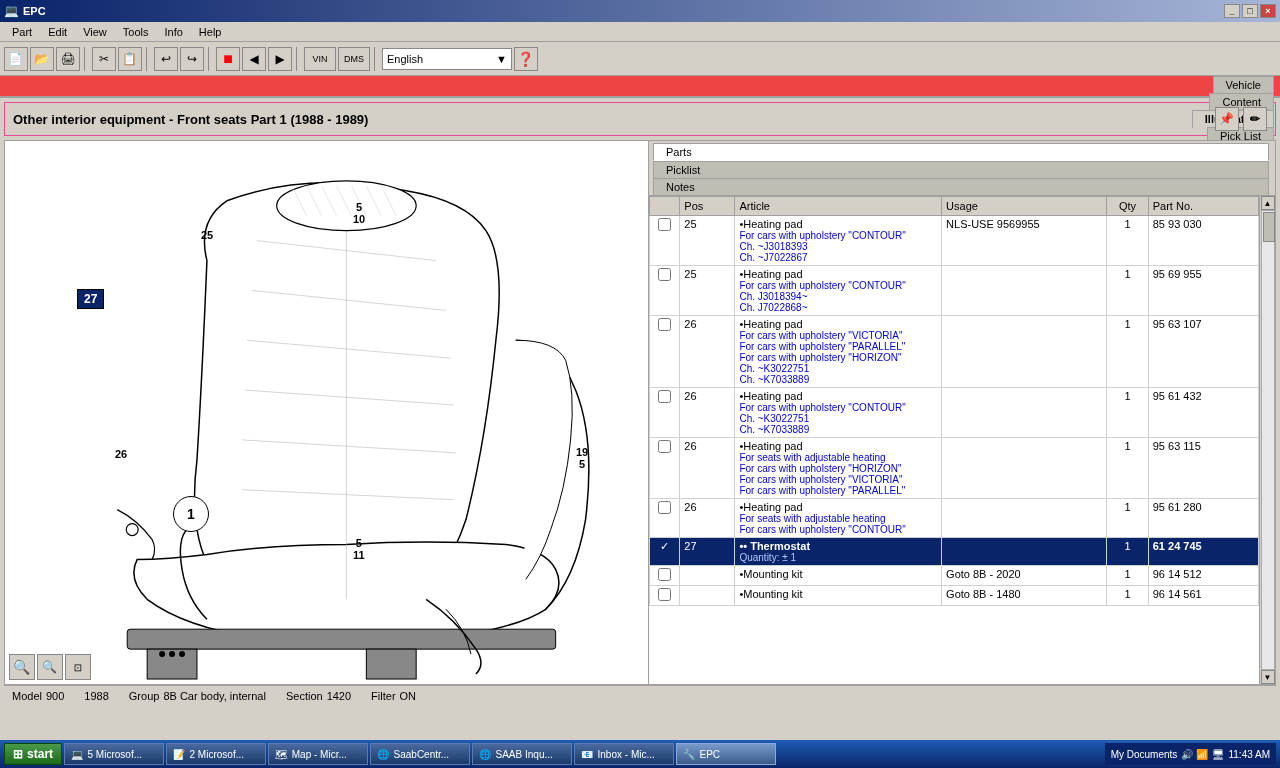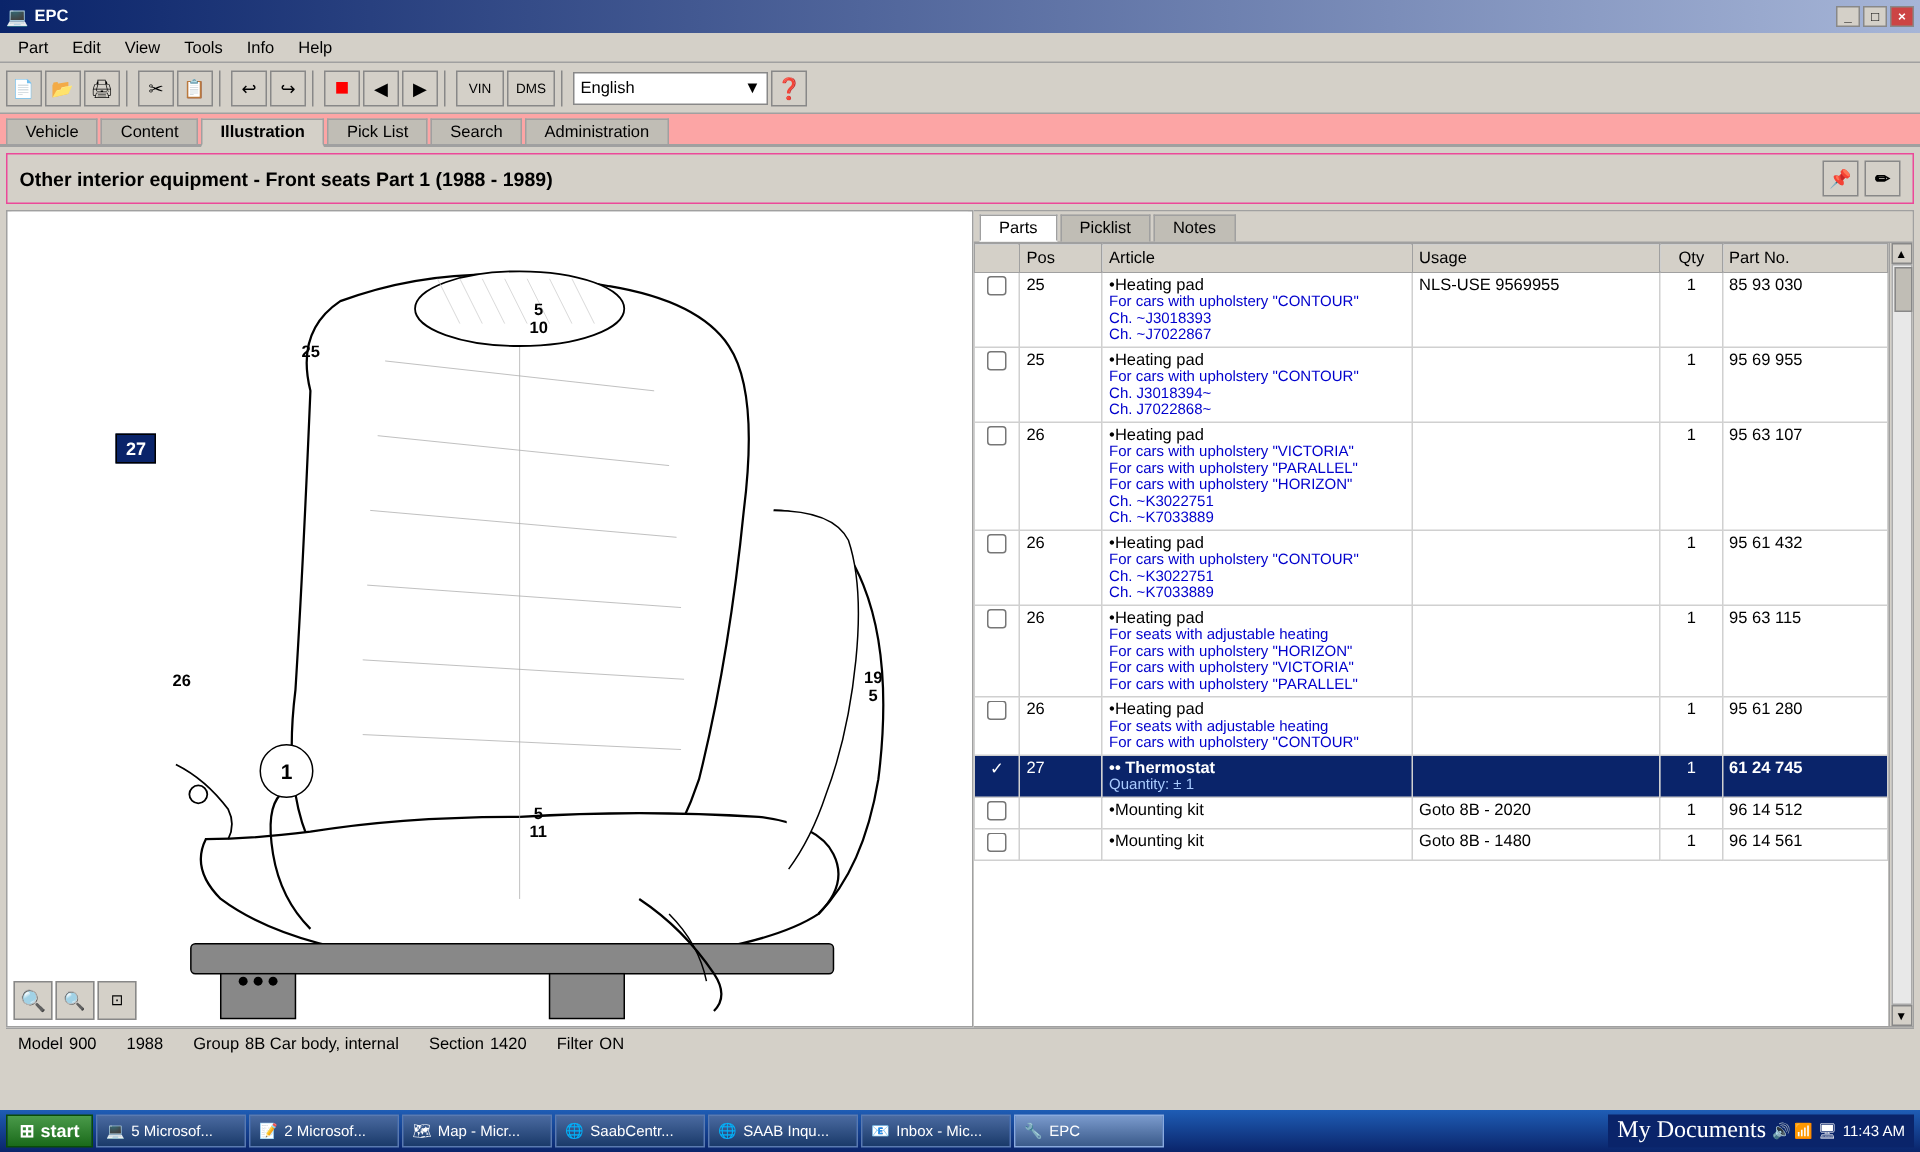--- a/index.html
+++ b/index.html
@@ -57,26 +57,27 @@
     }
     .toolbar-separator { width: 4px; height: 24px; border-left: 1px solid #888; margin: 0 2px; }
     .toolbar-dropdown {
       height: 22px; background: white; border: 1px solid #888;
       padding: 0 4px; font-size: 11px; display: flex; align-items: center;
       width: 130px; justify-content: space-between; cursor: pointer;
     }
     
     
     #nav-tabs {
-      background: #fca5a5;
+      background: #ef4444;
       height: 22px;
       display: flex;
       align-items: flex-end;
       padding: 0 4px;
       border-bottom: 2px solid #a0a0a0;
+      flex-direction: column;
     }
     .nav-tab {
       padding: 2px 12px;
       border: 1px solid #a0a0a0;
       background: #c0bdb5;
       margin-right: 2px;
       cursor: pointer;
       font-size: 11px;
       border-bottom: none;
     }
@@ -126,20 +127,21 @@
       display: flex;
       flex-direction: column;
     }
     
     
     #parts-tabs {
       display: flex;
       background: #d4d0c8;
       padding: 2px 4px 0 4px;
       border-bottom: 1px solid #a0a0a0;
+      flex-direction: column;
     }
     .parts-tab {
       padding: 2px 12px;
       border: 1px solid #a0a0a0;
       background: #c0bdb5;
       margin-right: 2px;
       cursor: pointer;
       font-size: 11px;
       border-bottom: none;
     }
@@ -672,17 +674,17 @@
   <div class="taskbar-item">
     <span style="margin-right:4px;">📧</span>
     <span>Inbox - Mic...</span>
   </div>
   <div class="taskbar-item active">
     <span style="margin-right:4px;">🔧</span>
     <span>EPC</span>
   </div>
 
   <div class="taskbar-right">
-    <span style="font-size:16px; cursor:pointer;font-family:Liberation Serif, serif;">My Documents</span>
+    <span style="font-size:10px; cursor:pointer;">My Documents</span>
     <span>🔊 📶 🖥</span>
     <span>11:43 AM</span>
   </div>
 </div>
 
 </body></html>

